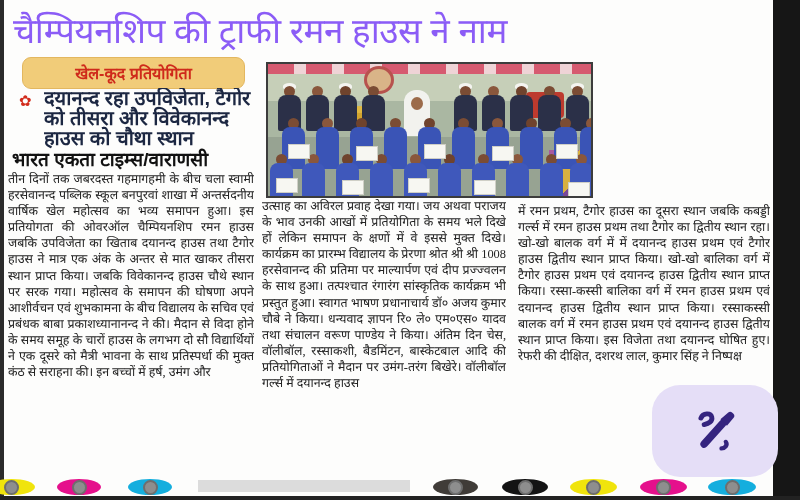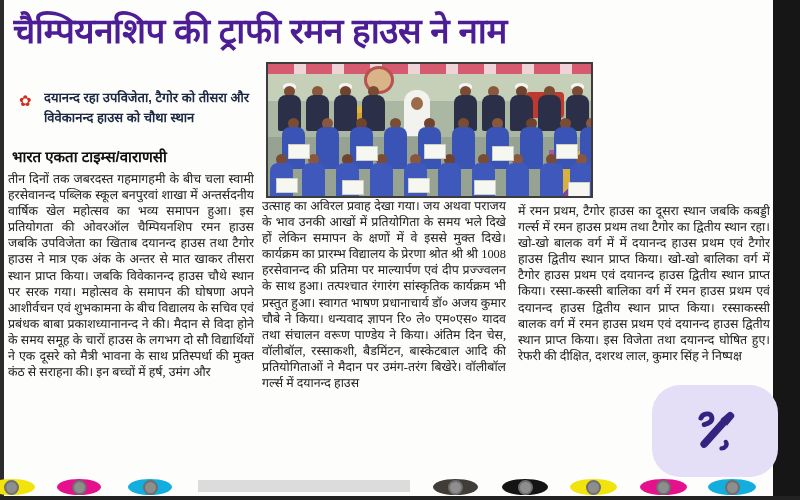--- a/index.html
+++ b/index.html
@@ -4,34 +4,34 @@
 <style>
   html,body{margin:0;padding:0;background:#000;}
   .stage{position:relative;width:800px;height:500px;background:#fdfdfc;overflow:hidden;
          font-family:"Liberation Serif",serif;}
   .edge{position:absolute;background:#1c1c1c;z-index:4;}
   .edge-left{left:0;top:0;width:4px;height:500px;background:#2b2b2b;}
   .edge-right{right:0;top:0;width:27px;height:500px;background:#161616;}
   .edge-bottom{left:0;bottom:0;width:800px;height:4px;background:#222;}
 
   .headline{position:absolute;left:13px;top:6px;width:758px;height:50px;
-            font-family:"Liberation Sans",sans-serif;font-weight:700;font-size:35px;
-            color:#4c1d95;white-space:nowrap;overflow:hidden;letter-spacing:-.5px;}
+            font-family:"Liberation Sans",sans-serif;font-weight:400;font-size:35px;
+            color:#8b5cf6;white-space:nowrap;overflow:hidden;letter-spacing:-.5px;}
 
   .kicker{position:absolute;left:22px;top:57px;width:221px;height:30px;border-radius:9px;
           background:#f1cc79;border:1px solid #e3b75f;display:flex;align-items:center;justify-content:center;
           font-family:"Liberation Sans",sans-serif;font-weight:700;font-size:16px;color:#cf2a1b;}
 
   .star{position:absolute;left:19px;top:93px;width:16px;height:16px;color:#d22c1c;font-size:15px;
         line-height:16px;font-family:"DejaVu Sans",sans-serif;}
   .highlight{position:absolute;left:44px;top:88px;width:208px;height:64px;overflow:hidden;
-             font-family:"Liberation Sans",sans-serif;font-weight:700;font-size:13px;line-height:20px;
+             font-family:"Liberation Sans",sans-serif;font-weight:700;font-size:20px;line-height:20px;
              color:#1c2742;}
   .byline{position:absolute;left:12px;top:146px;width:230px;height:20px;
-          font-family:"Liberation Sans",sans-serif;font-weight:700;font-size:15px;color:#111;}
+          font-family:"Liberation Sans",sans-serif;font-weight:700;font-size:19px;color:#111;}
 
   .bodycol{position:absolute;text-align:justify;font-size:12.4px;line-height:16.1px;color:#232323;
            overflow:hidden;}
   .col1{left:8px;top:171px;width:246px;height:293px;}
   .col2{left:262px;top:198px;width:244px;height:260px;}
   .col3a{left:598px;top:61px;width:172px;height:140px;line-height:15.6px;font-size:12px;}
   .col3b{left:518px;top:203px;width:252px;height:264px;}
 
   .photo{position:absolute;left:266px;top:62px;width:327px;height:136px;border:2px solid #3c3c3c;
          box-sizing:border-box;overflow:hidden;
@@ -64,20 +64,23 @@
        display:flex;align-items:center;justify-content:center;border:none;cursor:pointer;}
   .fab svg{width:52px;height:52px;}
 </style>
 </head>
 <body>
 
 <div class="stage">
 
   <div class="headline">चैम्पियनशिप की ट्राफी रमन हाउस ने नाम</div>
 
+  <div class="kicker" style="background: rgb(241, 204, 121); color: rgb(207, 42, 27);">
+    <span>खेल-कूद प्रतियोगिता</span>
+  </div>
 
   <div class="star" style="color: rgb(210, 44, 28);">✿</div>
   <div class="highlight">दयानन्द रहा उपविजेता, टैगोर को तीसरा और विवेकानन्द हाउस को चौथा स्थान</div>
 
   <div class="byline">भारत एकता टाइम्स/वाराणसी</div>
 
   <div class="bodycol col1">तीन दिनों तक जबरदस्त गहमागहमी के बीच चला स्वामी हरसेवानन्द पब्लिक स्कूल बनपुरवां शाखा में अन्तर्सदनीय वार्षिक खेल महोत्सव का भव्य समापन हुआ। इस प्रतियोगता की ओवरऑल चैम्पियनशिप रमन हाउस जबकि उपविजेता का खिताब दयानन्द हाउस तथा टैगोर हाउस ने मात्र एक अंक के अन्तर से मात खाकर तीसरा स्थान प्राप्त किया। जबकि विवेकानन्द हाउस चौथे स्थान पर सरक गया। महोत्सव के समापन की घोषणा अपने आशीर्वचन एवं शुभकामना के बीच विद्यालय के सचिव एवं प्रबंधक बाबा प्रकाशध्यानानन्द ने की। मैदान से विदा होने के समय समूह के चारों हाउस के लगभग दो सौ विद्यार्थियों ने एक दूसरे को मैत्री भावना के साथ प्रतिस्पर्धा की मुक्त कंठ से सराहना की। इन बच्चों में हर्ष, उमंग और</div>
 
   <div class="photo" id="photo">
     <div class="banner"></div>

